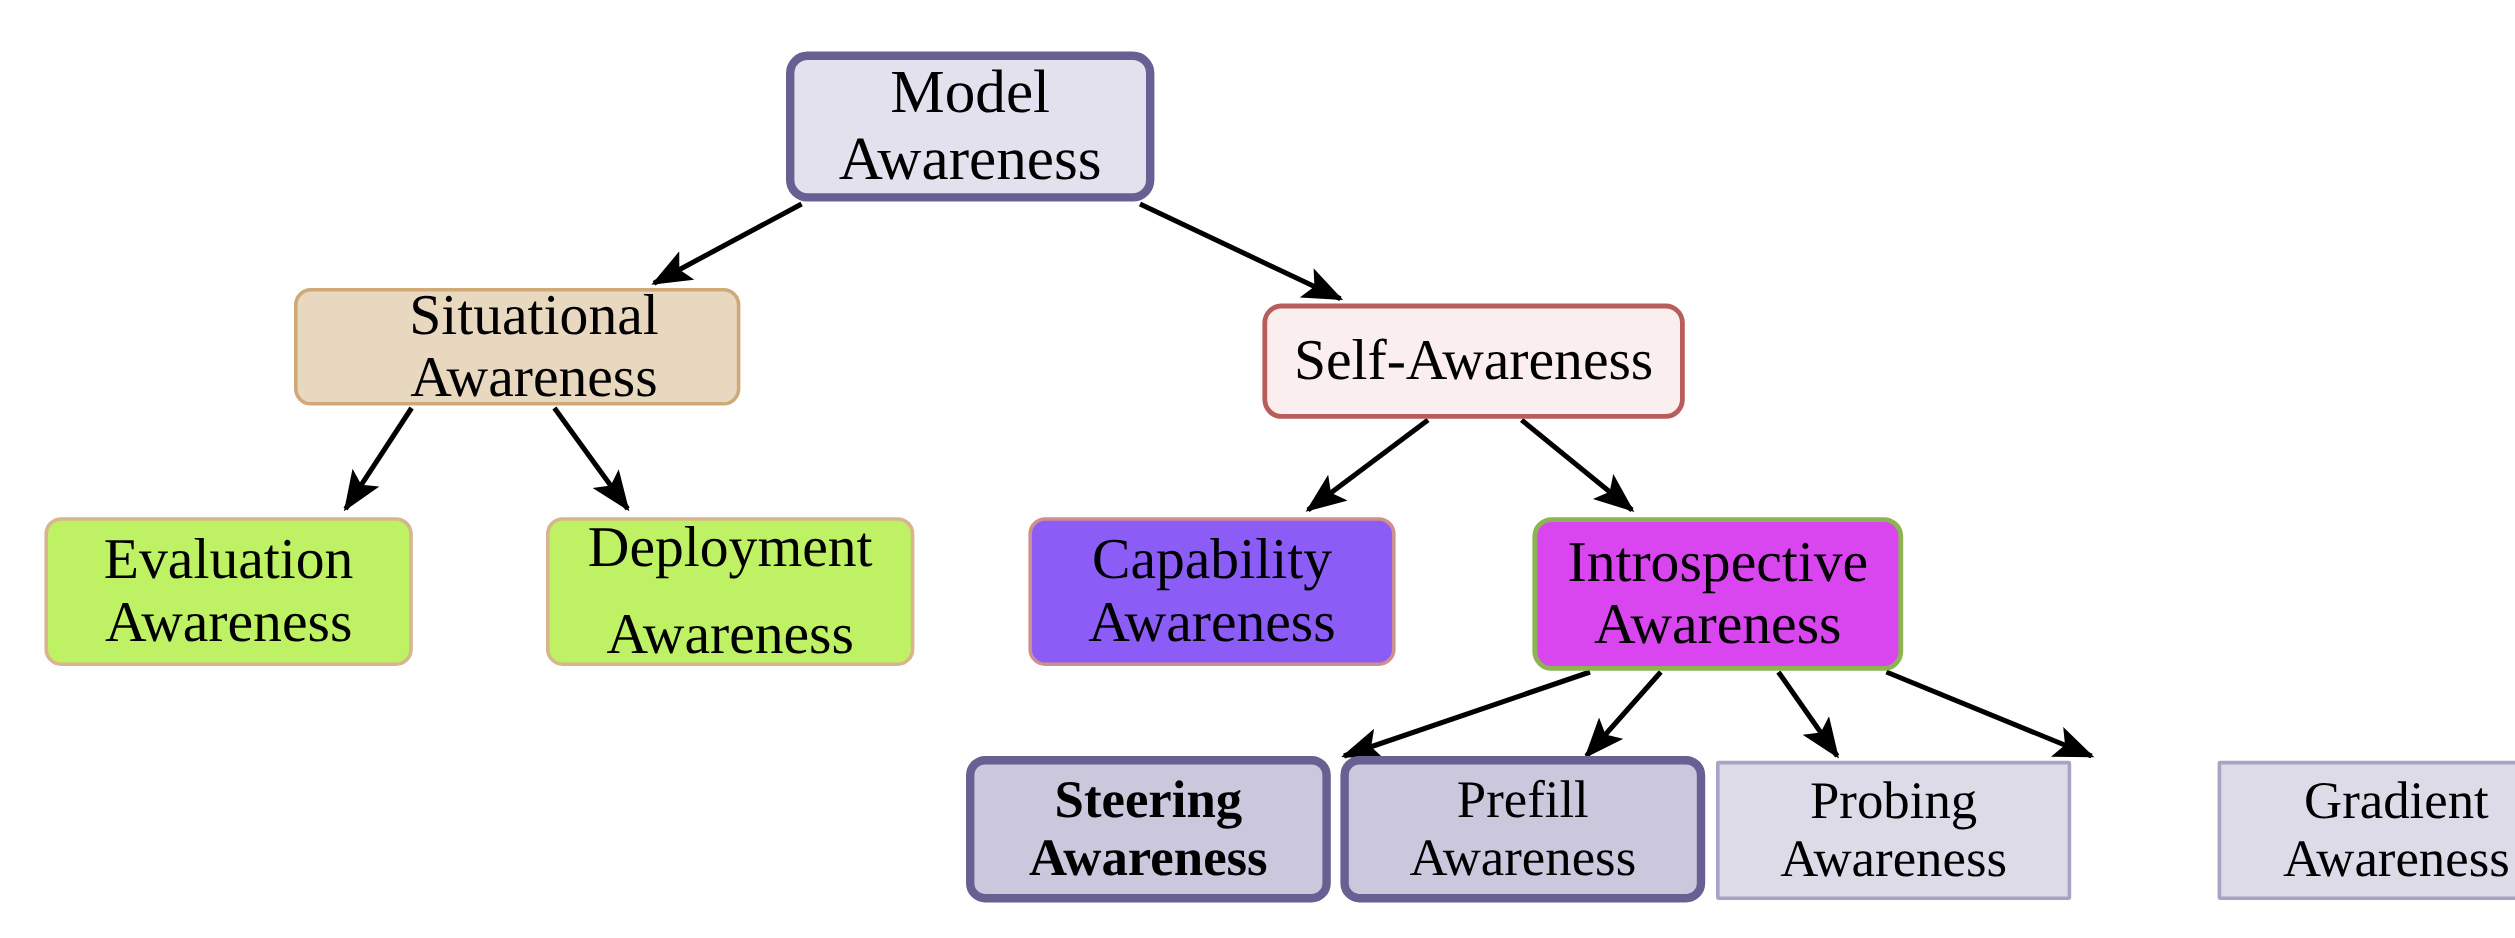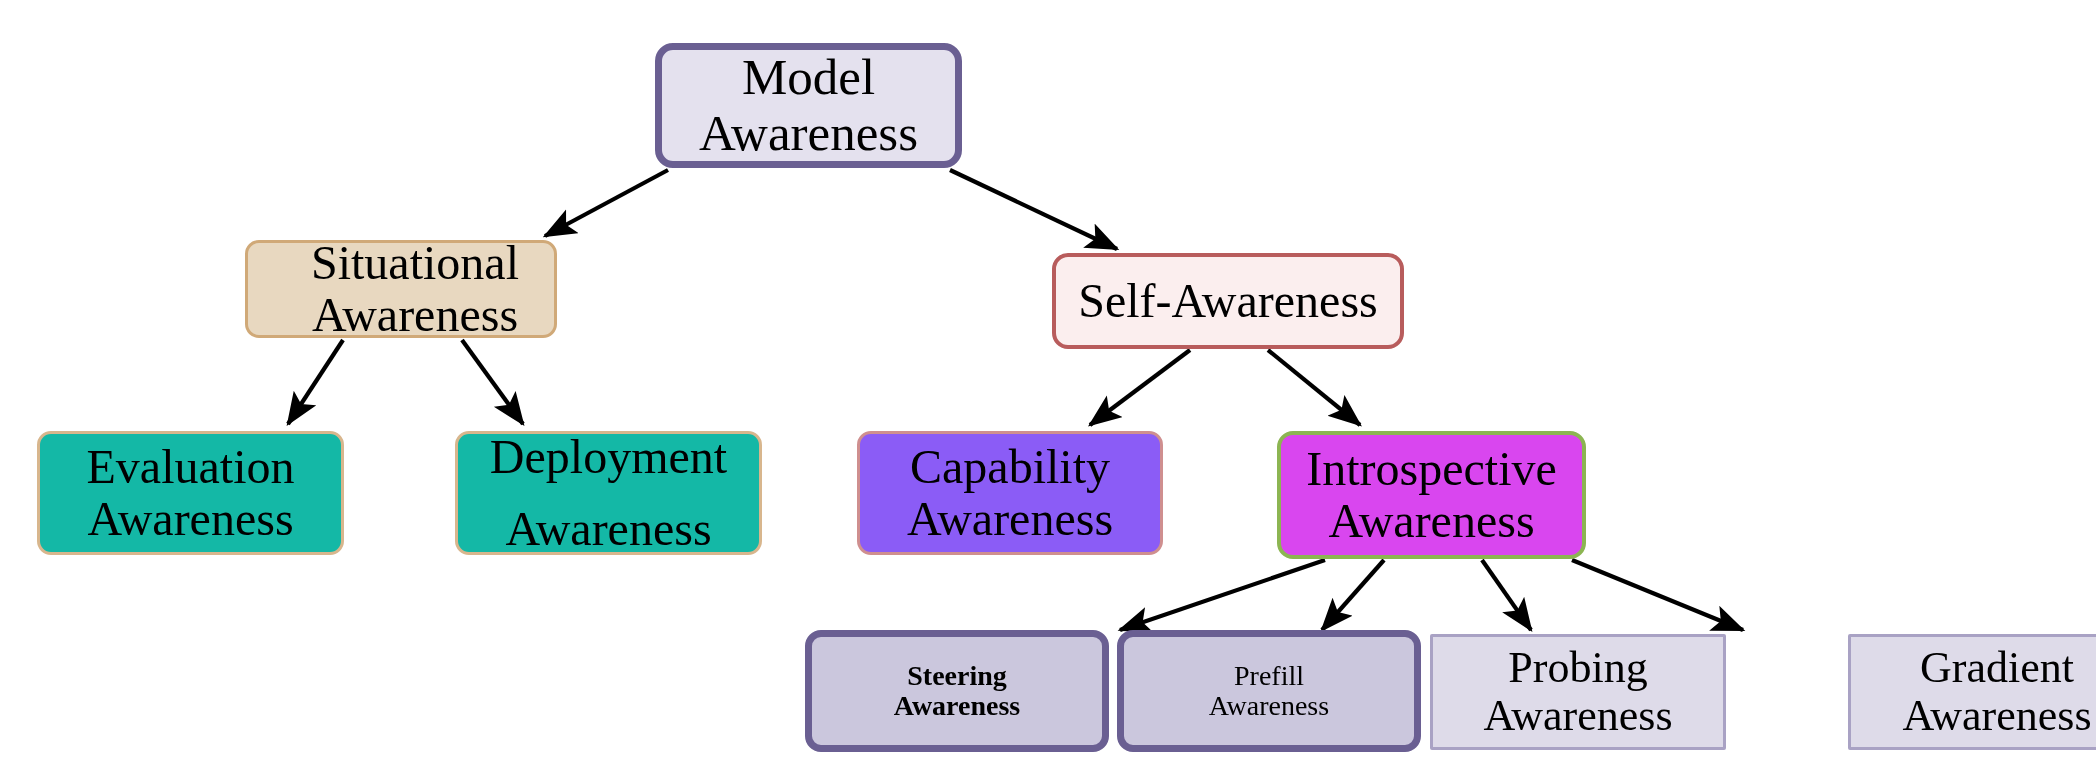--- a/index.html
+++ b/index.html
@@ -49,21 +49,21 @@
     border: 7px solid #6a5f92;
     border-radius: 18px;
     font-size: 51px;
   }
   .v-situational {
     background: #e8d8c0;
     border: 3px solid #d0a978;
     font-size: 48px;
   }
   .v-tanleaf {
-    background: #14b8a6;
+    background: #bef264;
     border: 3px solid #d8b68d;
     font-size: 48px;
   }
   .v-selfaware {
     background: #fbeeee;
     border: 4px solid #b85c5c;
     border-radius: 16px;
     font-size: 48px;
   }
   .v-redleaf {
@@ -74,21 +74,21 @@
   .v-green {
     background: #d946ef;
     border: 4px solid #8cb552;
     border-radius: 16px;
     font-size: 48px;
   }
   .v-purple-strong {
     background: #cbc7dd;
     border: 7px solid #6a5f92;
     border-radius: 16px;
-    font-size: 28px;
+    font-size: 44px;
   }
   .v-purple-soft {
     background: #dedbe9;
     border: 3px solid #a9a2c4;
     border-radius: 2px;
     font-size: 44px;
   }
   .bold-text { font-weight: bold; }
 </style>
 </head>
@@ -118,21 +118,21 @@
       <line x1="1482" y1="560" x2="1531" y2="630"></line>
       <line x1="1572" y1="560" x2="1743" y2="630"></line>
     </g>
   </svg>
 
   <div class="node v-root" style="left:655px; top:43px; width:307px; height:125px;">
     <span class="line">Model</span>
     <span class="line">Awareness</span>
   </div>
 
-  <div class="node v-situational" style="left:245px; top:240px; width:312px; height:98px;padding-left:28px;">
+  <div class="node v-situational" style="left:245px; top:240px; width:372px; height:98px;padding-left:28px;">
     <span class="line">Situational</span>
     <span class="line">Awareness</span>
   </div>
 
   <div class="node v-selfaware" style="left:1052px; top:253px; width:352px; height:96px;">
     <span class="line">Self-Awareness</span>
   </div>
 
   <div class="node v-tanleaf" style="left:37px; top:431px; width:307px; height:124px;">
     <span class="line">Evaluation</span>

